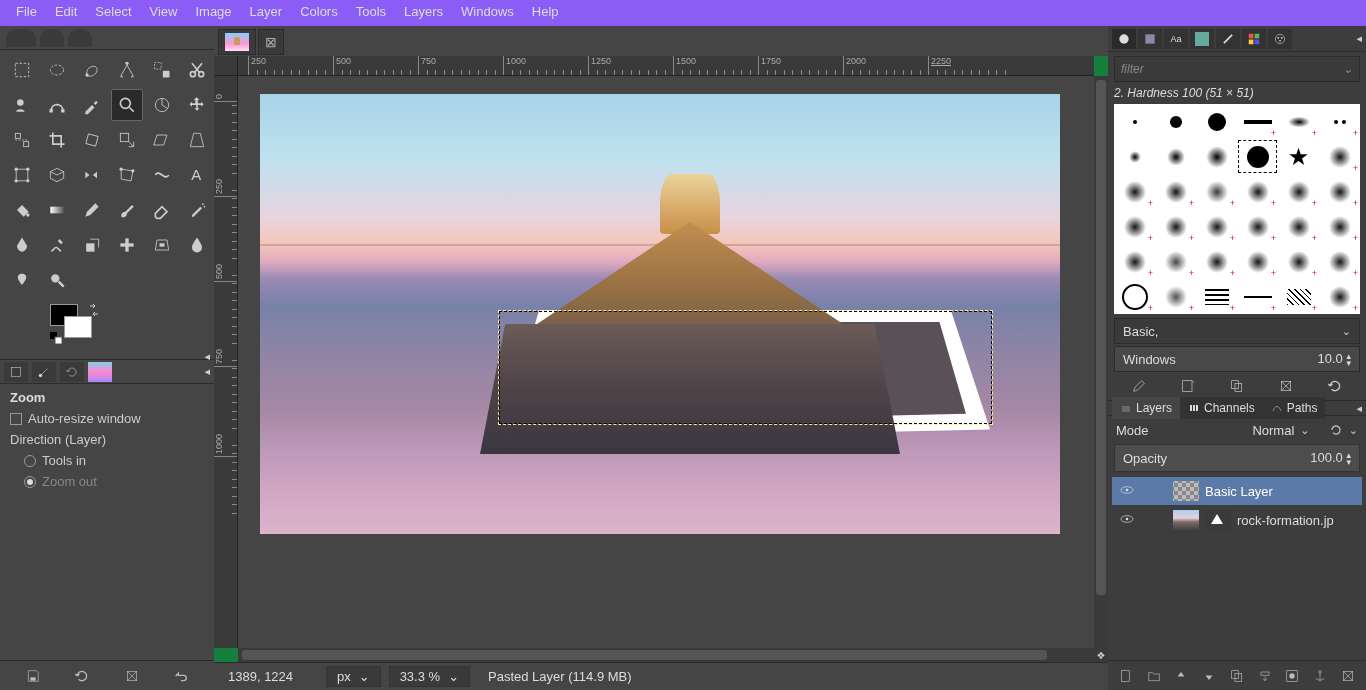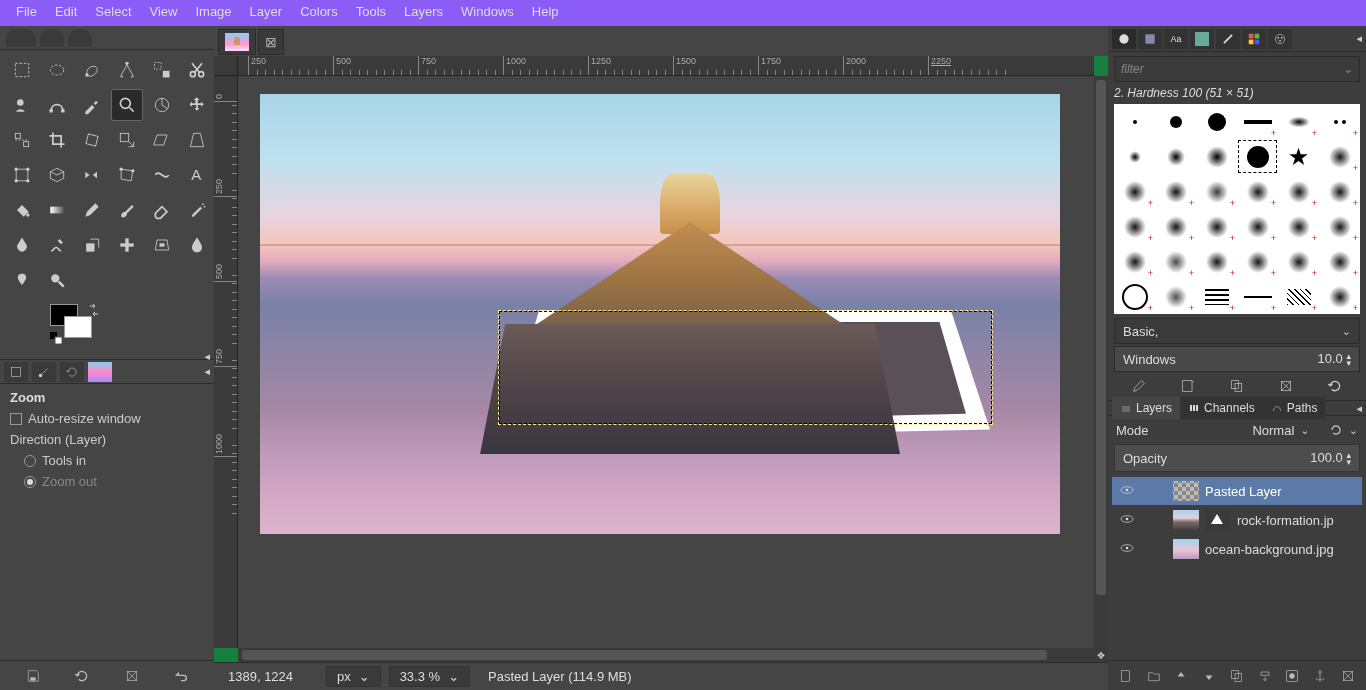--- a/index.html
+++ b/index.html
@@ -927,41 +927,32 @@
     </div>
 
     <div class="layer-list" id="layerlist">
         <div class="layer-item sel">
           <span class="eye"><svg width="16" height="16" viewBox="0 0 24 24">
               <ellipse cx="12" cy="12" rx="9" ry="5" fill="none" stroke="currentColor"></ellipse>
               <circle cx="12" cy="12" r="2"></circle>
             </svg></span>
           <span style="width:24px"></span>
           <span class="lthumb check"></span>
-          <span style="white-space:nowrap;overflow:hidden;">Pasted Layer</span>
+          <span style="white-space:nowrap;overflow:hidden;">Basic Layer</span>
         </div>
         <div class="layer-item">
           <span class="eye"><svg width="16" height="16" viewBox="0 0 24 24">
               <ellipse cx="12" cy="12" rx="9" ry="5" fill="none" stroke="currentColor"></ellipse>
               <circle cx="12" cy="12" r="2"></circle>
             </svg></span>
           <span style="width:24px"></span>
           <span class="lthumb mnt"></span>
           <span class="lthumb mask"></span>
           <span style="white-space:nowrap;overflow:hidden;">rock-formation.jp</span>
         </div>
-        <div class="layer-item">
-          <span class="eye"><svg width="16" height="16" viewBox="0 0 24 24">
-              <ellipse cx="12" cy="12" rx="9" ry="5" fill="none" stroke="currentColor"></ellipse>
-              <circle cx="12" cy="12" r="2"></circle>
-            </svg></span>
-          <span style="width:24px"></span>
-          <span class="lthumb ocn"></span>
-          <span style="white-space:nowrap;overflow:hidden;">ocean-background.jpg</span>
-        </div>
       </div>
 
     <div class="layer-btns">
       <div class="lb">
           <svg width="16" height="16" viewBox="0 0 24 24">
             <rect x="5" y="4" width="12" height="16" fill="none" stroke="currentColor"></rect>
           </svg>
         </div>
       <div class="lb">
           <svg width="16" height="16" viewBox="0 0 24 24">

